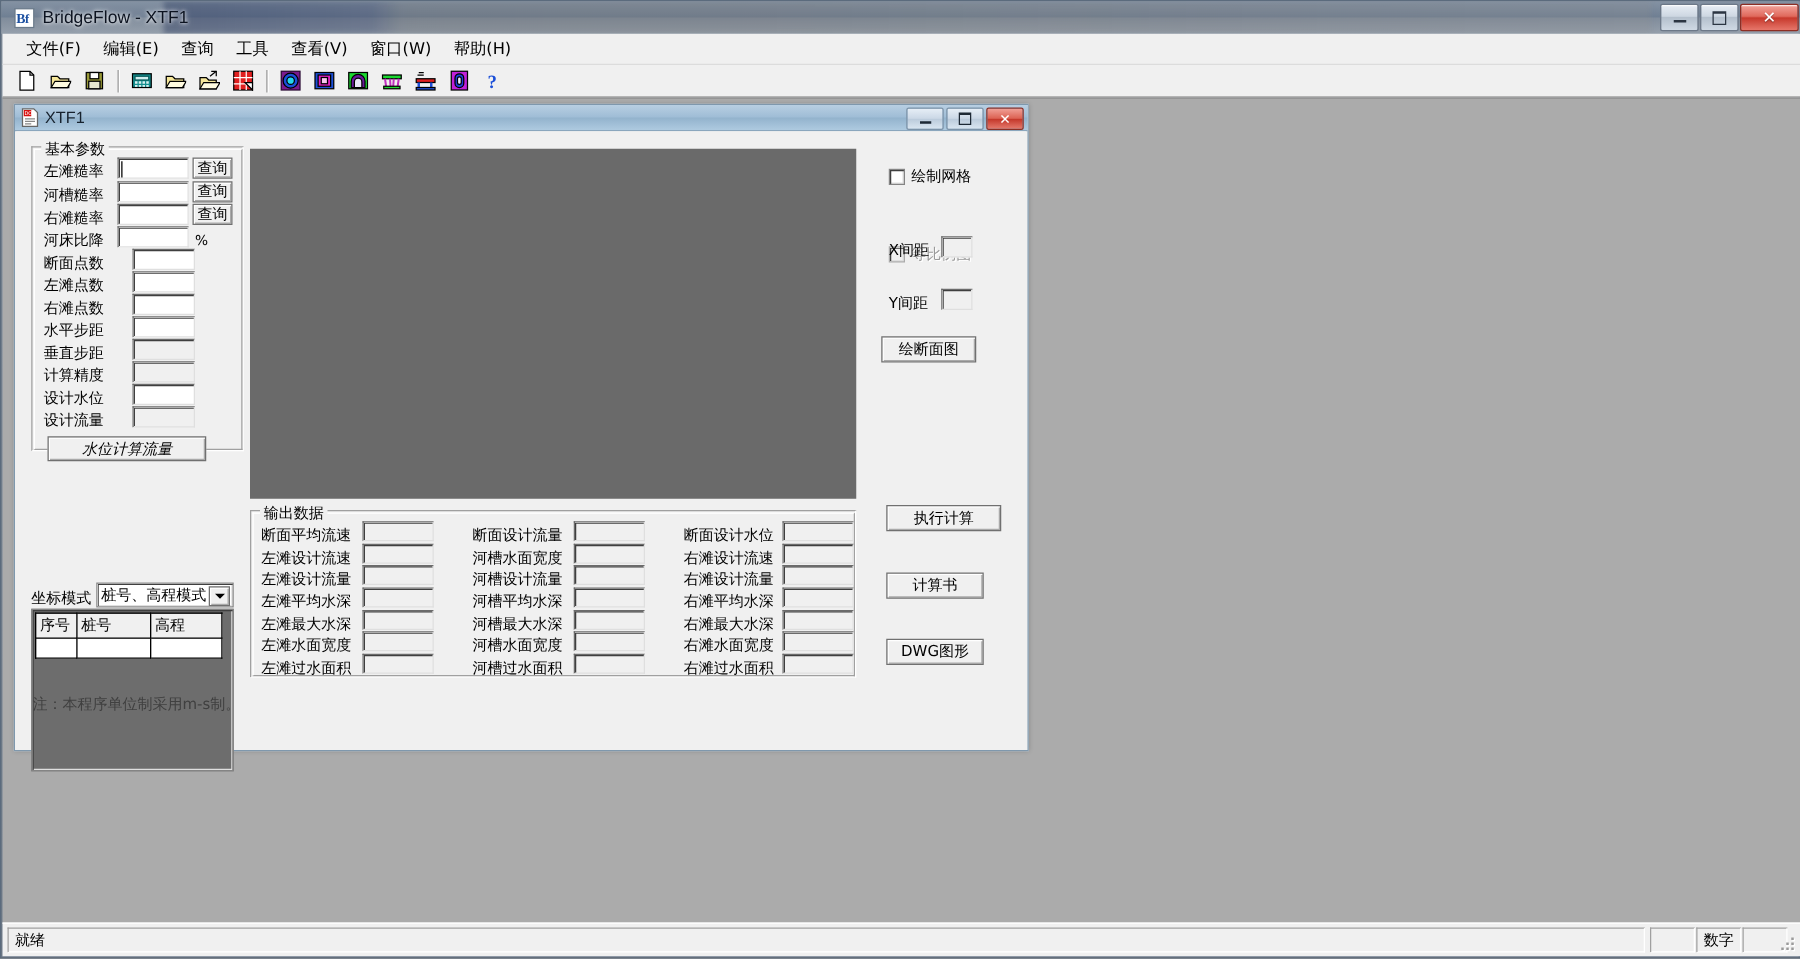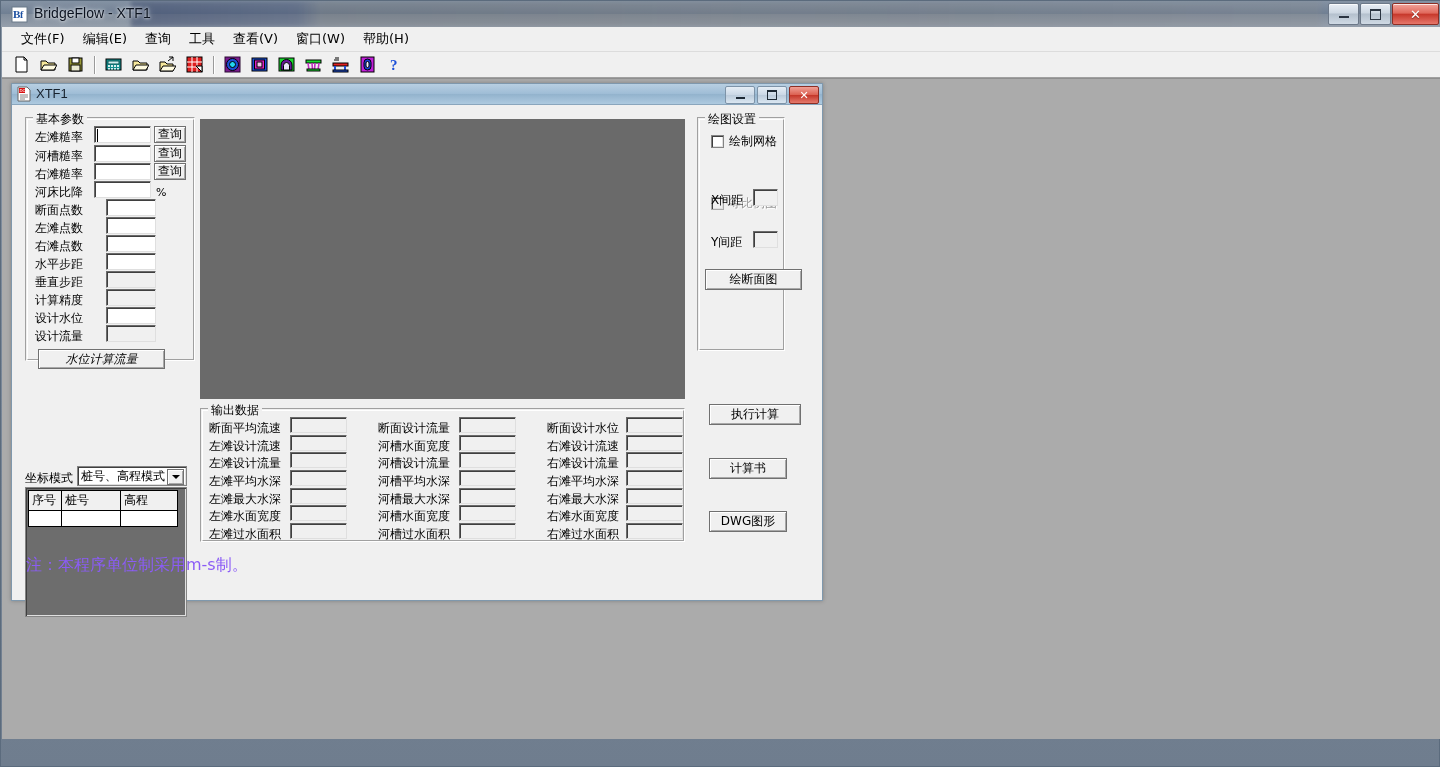--- a/index.html
+++ b/index.html
@@ -247,21 +247,21 @@
     font-size: 12px; height: 15px; padding: 0 3px;
     font-family: "DejaVu Sans", sans-serif;
   }
 
   .canvas {
     position: absolute;
     background: #6a6a6a;
   }
 
   .note {
-    position: absolute; font-size: 16px; color: #8b5cf6;
+    position: absolute; font-size: 12px; color: #404040;
     font-family: "DejaVu Sans", sans-serif; white-space: nowrap;
   }
 
   
   .statusbar {
     position: absolute; left: 1px; bottom: 1px; width: 1438px; height: 27px;
     background: #f0f0f0;
     border-top: 1px solid #fff;
     box-sizing: border-box;
   }
@@ -579,41 +579,52 @@
           <div class="tf ro" style="left:613px; top:347px; width:57px; height:16px;"></div>
           <div class="lbl" style="left:534px; top:369px;">右滩平均水深</div>
           <div class="tf ro" style="left:613px; top:365px; width:57px; height:16px;"></div>
           <div class="lbl" style="left:534px; top:387px;">右滩最大水深</div>
           <div class="tf ro" style="left:613px; top:383px; width:57px; height:16px;"></div>
           <div class="lbl" style="left:534px; top:404px;">右滩水面宽度</div>
           <div class="tf ro" style="left:613px; top:400px; width:57px; height:16px;"></div>
           <div class="lbl" style="left:534px; top:422px;">右滩过水面积</div>
           <div class="tf ro" style="left:613px; top:418px; width:57px; height:16px;"></div>
 
-          <div class="gbox" style="left:684px; top:12px; width:88px; height:234px;">
-            <div class="gbox-label">绘图设置</div>
-          </div>
           <div class="cbx" style="left:698px; top:28px;">
             <span class="box"></span>
             <span class="ctext">绘制网格</span>
           </div>
           <div class="cbx disabled" style="left:698px; top:50px;margin-top:40px;">
             <span class="box"></span>
             <span class="ctext">等比例图</span>
           </div>
           <div class="lbl" style="left:698px; top:88px;">X间距</div>
           <div class="tf ro" style="left:740px; top:84px; width:25px; height:17px;"></div>
           <div class="lbl" style="left:698px; top:130px;">Y间距</div>
           <div class="tf ro" style="left:740px; top:126px; width:25px; height:17px;"></div>
-          <div class="btn" style="left:692px; top:164px; width:97px; height:21px;">绘断面图</div>
+          <div class="btn" style="left:692px; top:164px; width:76px; height:21px;">绘断面图</div>
 
           <div class="btn" style="left:696px; top:299px; width:92px; height:21px;">执行计算</div>
           <div class="btn" style="left:696px; top:353px; width:78px; height:21px;">计算书</div>
           <div class="btn" style="left:696px; top:406px; width:78px; height:21px;">DWG图形</div>
 
         </div>
       </div>
 
     </div>
 
+    <div class="statusbar">
+      <div class="sb-pane" style="left:4px; width:1310px;">就绪</div>
+      <div class="sb-pane" style="left:1318px; width:36px;"></div>
+      <div class="sb-pane" style="left:1355px; width:36px;">数字</div>
+      <div class="sb-pane" style="left:1392px; width:36px;"></div>
+      <div class="sb-grip">
+        <span style="left:10px; top:2px;"></span>
+        <span style="left:6px; top:6px;"></span>
+          <span style="left:10px; top:6px;"></span>
+        <span style="left:2px; top:10px;"></span>
+          <span style="left:6px; top:10px;"></span>
+          <span style="left:10px; top:10px;"></span>
+      </div>
+    </div>
 
   </div>
 </div>
 
 </body></html>

